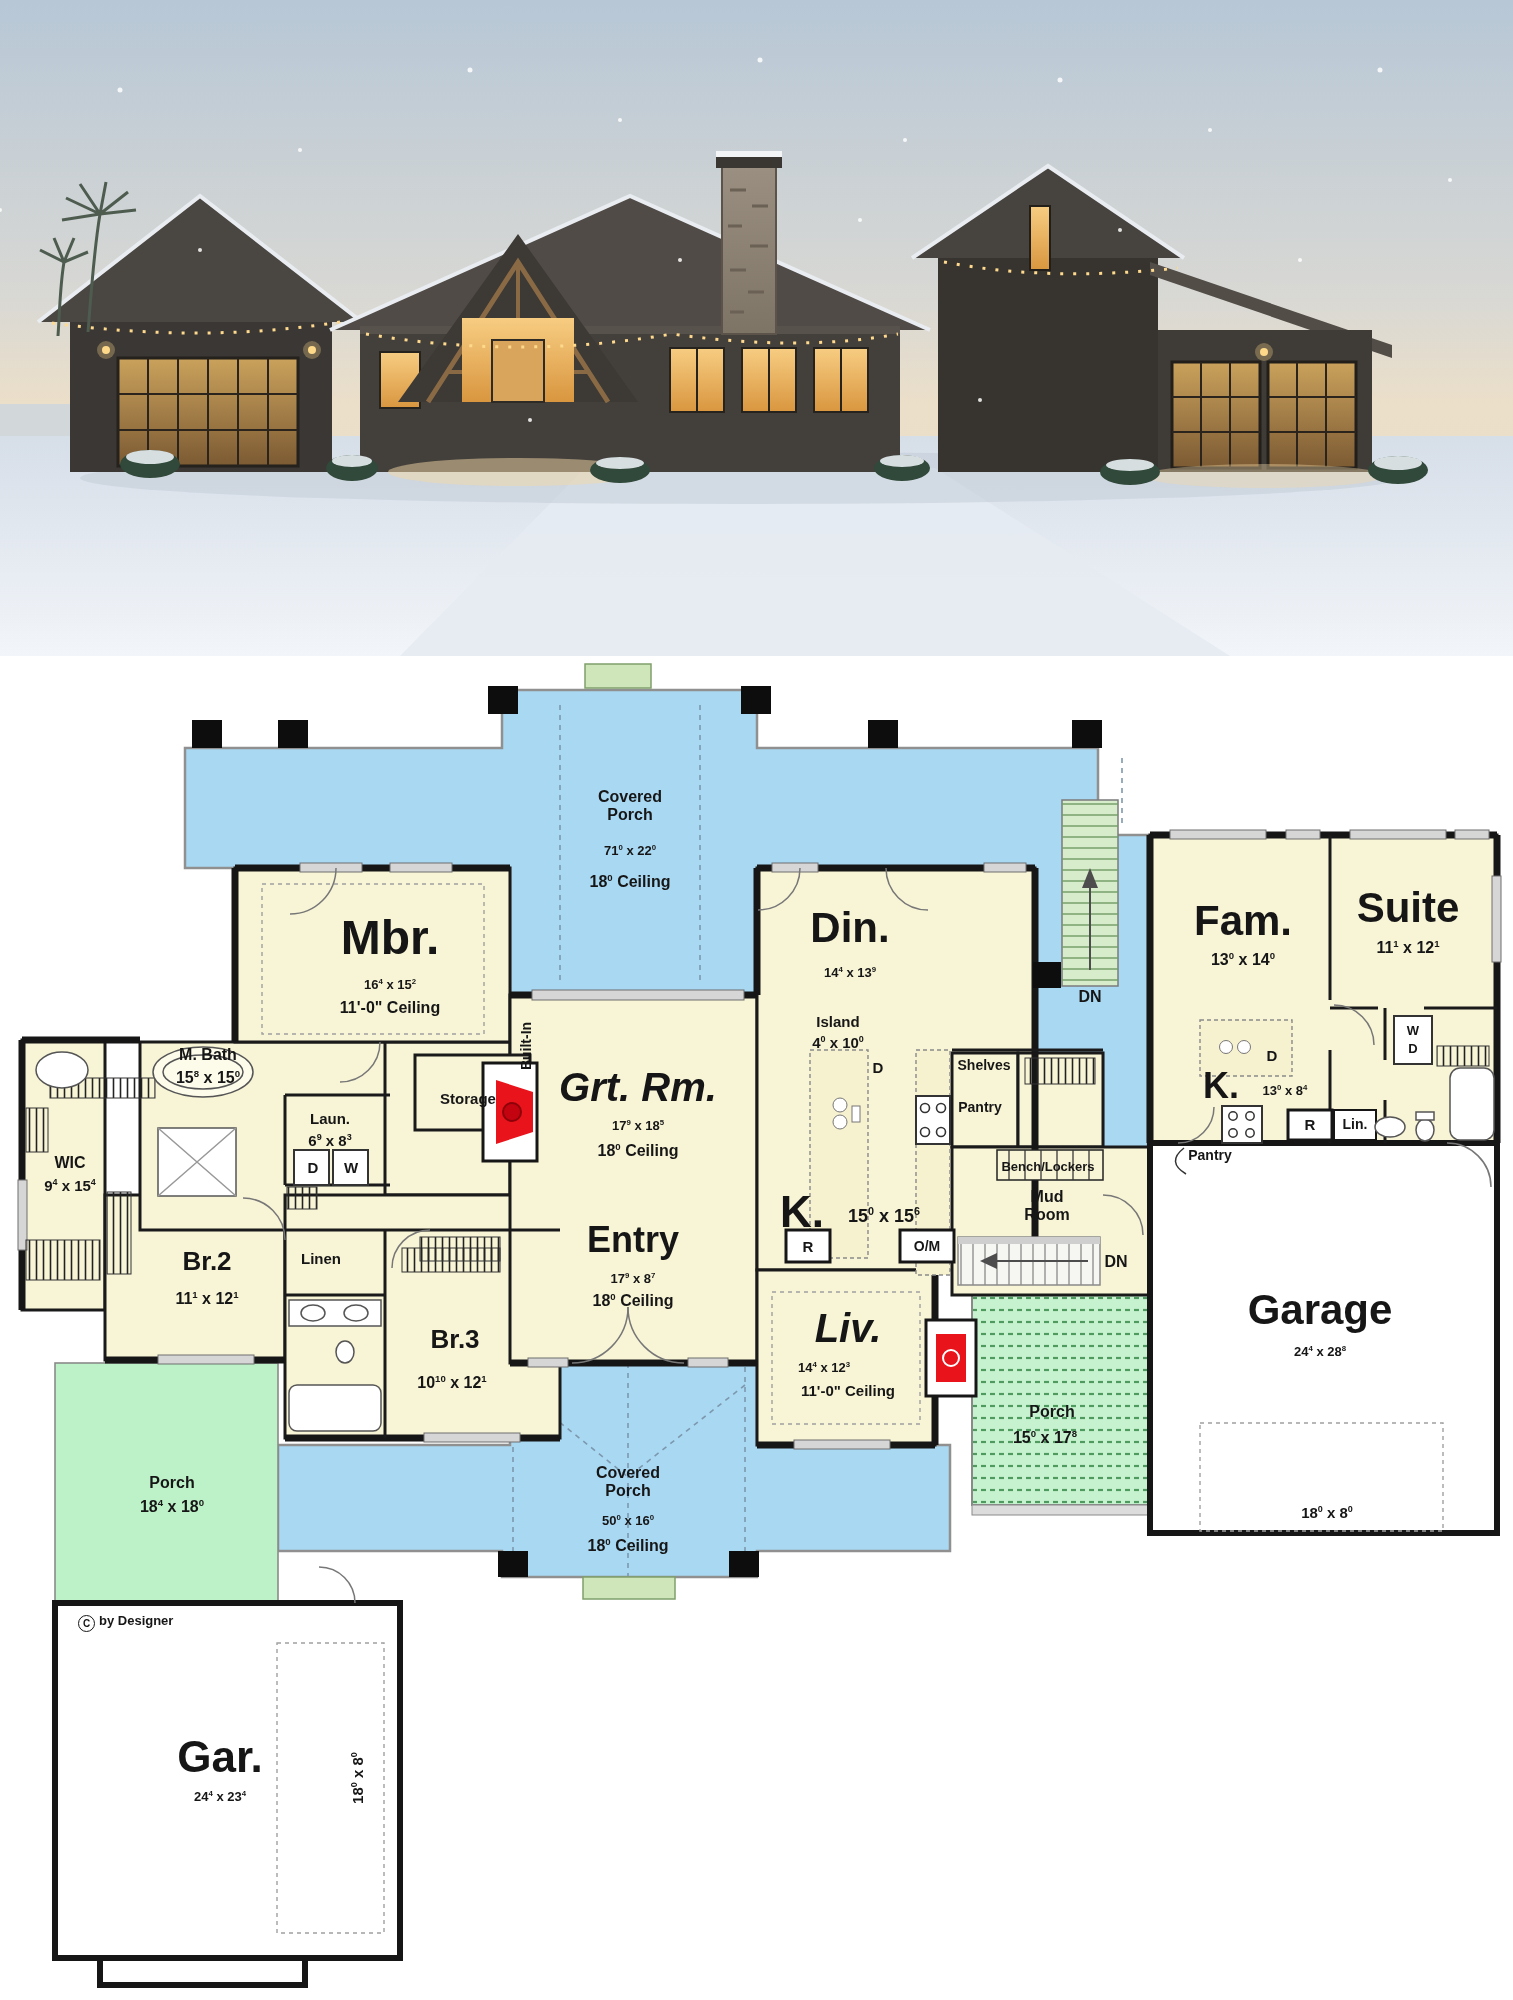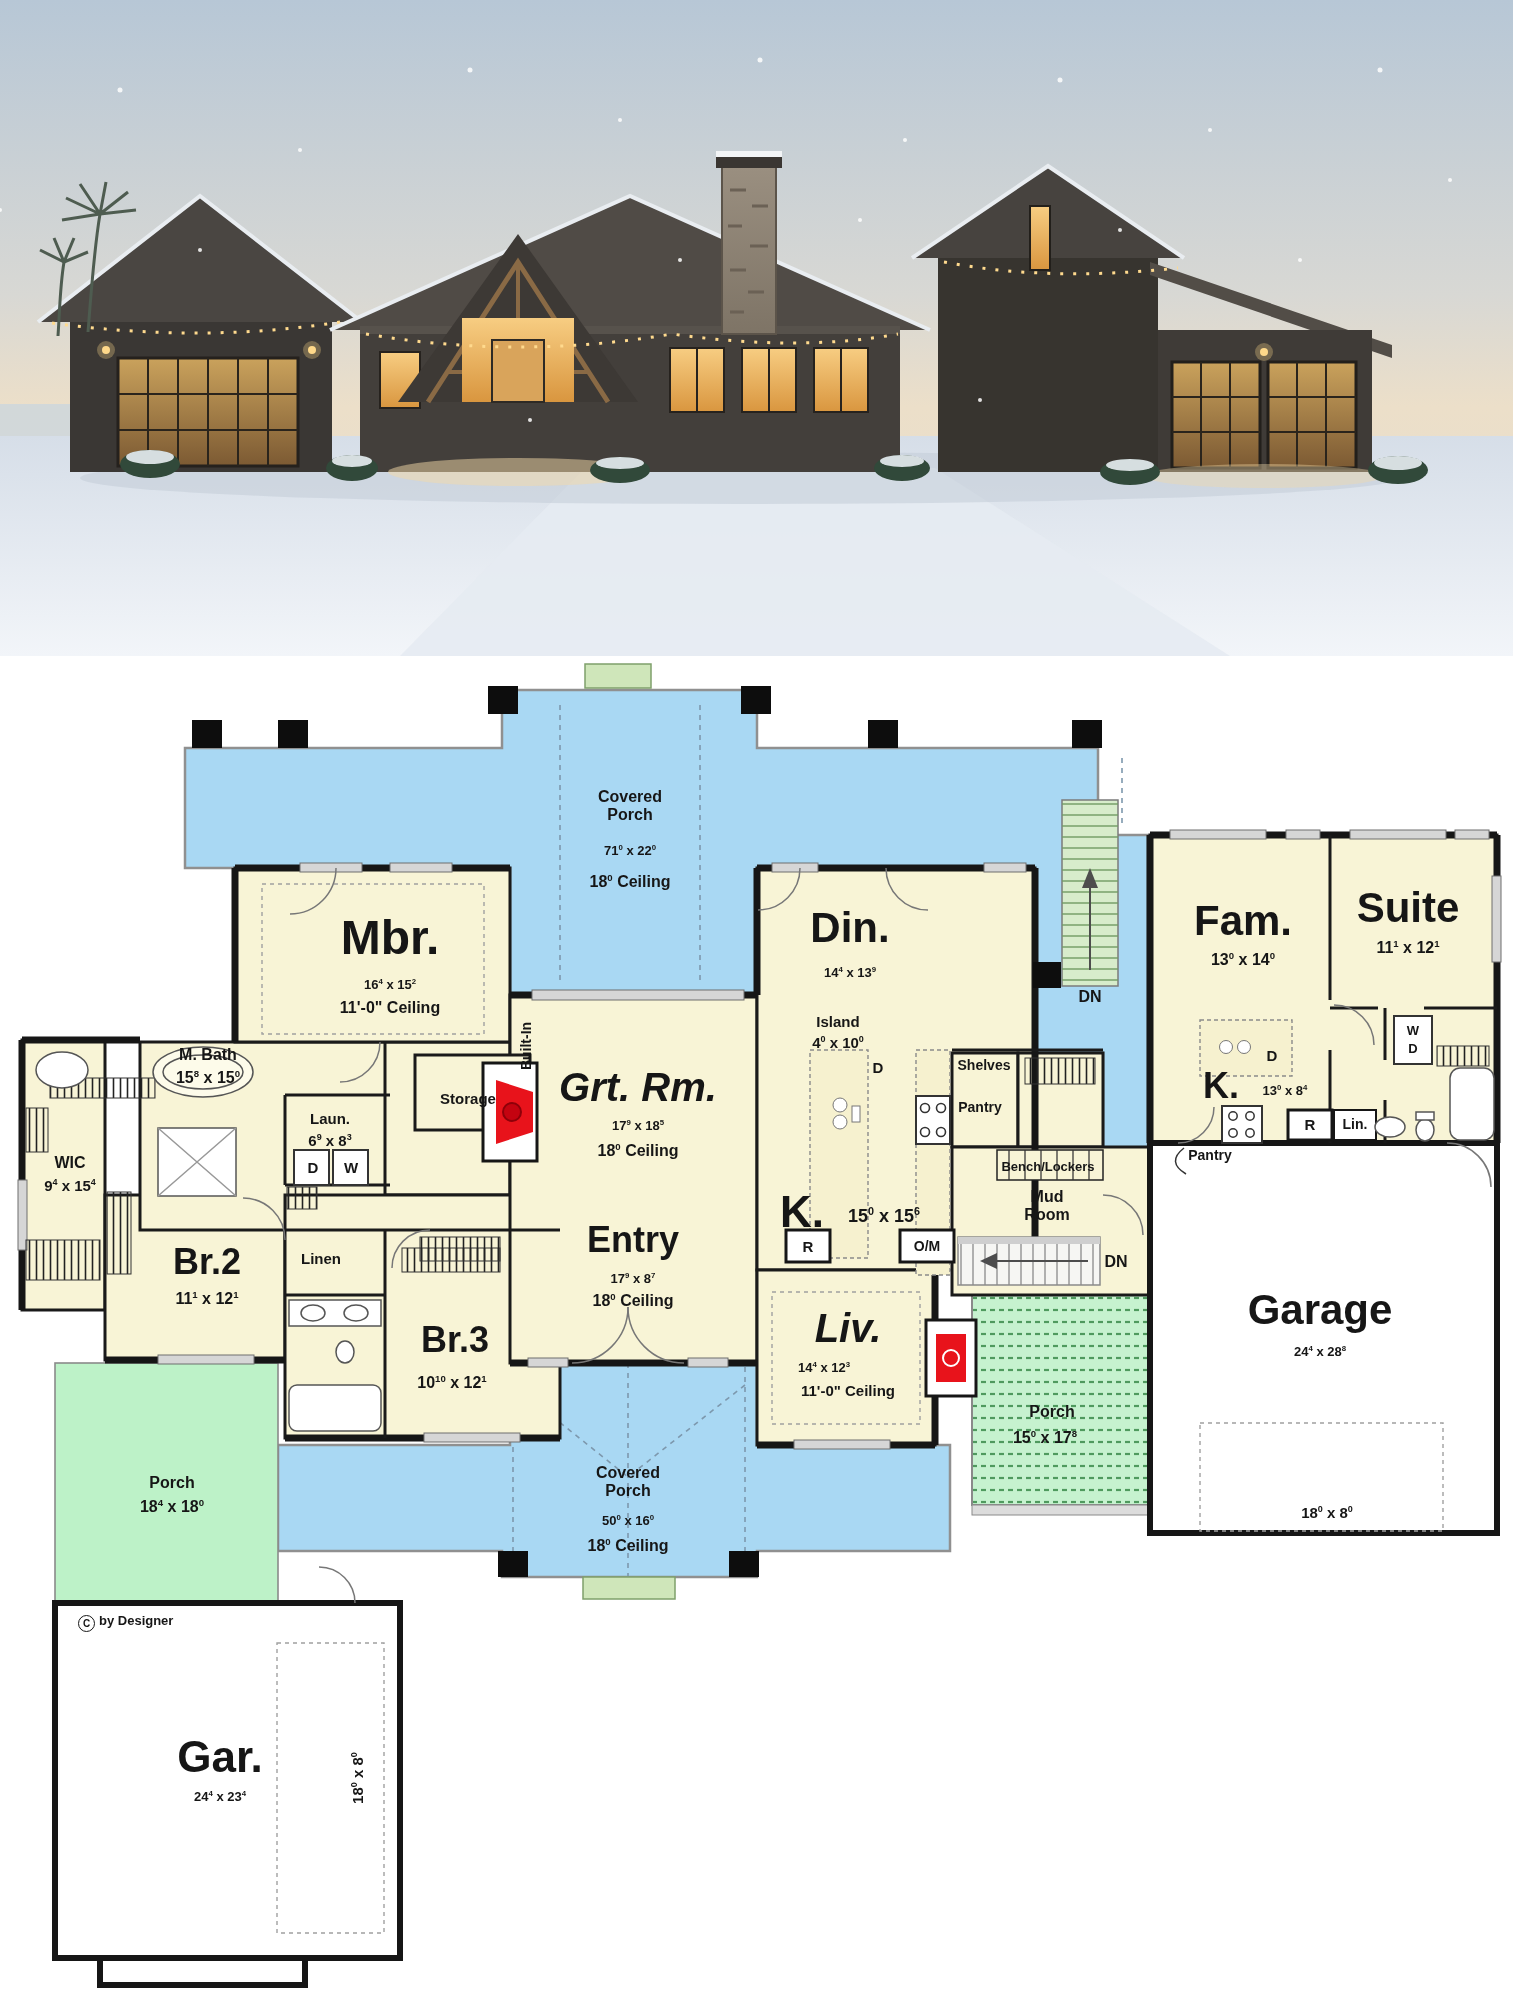--- a/index.html
+++ b/index.html
@@ -3,21 +3,21 @@
 <meta charset="utf-8">
 <style>
   html,body{margin:0;padding:0;background:#ffffff;}
   #stage{position:relative;width:1513px;height:2000px;background:#ffffff;overflow:hidden;
          font-family:"Liberation Sans","DejaVu Sans",sans-serif;}
   svg{position:absolute;left:0;top:0;}
   .lbl{position:absolute;transform:translate(-50%,-50%);color:#161616;font-weight:bold;
        text-align:center;white-space:nowrap;line-height:1.12;z-index:5;}
   .wrap{white-space:normal;}
   .s13{font-size:13px;} .s14{font-size:14px;} .s15{font-size:15px;} .s16{font-size:16px;}
-  .s17{font-size:13px;} .s18{font-size:18px;} .s34{font-size:36px;} .s36{font-size:36px;} .s38{font-size:48px;}
+  .s17{font-size:13px;} .s18{font-size:18px;} .s34{font-size:26px;} .s36{font-size:36px;} .s38{font-size:48px;}
   .s40{font-size:40px;font-style:italic;} .s42{font-size:42px;} .s44{font-size:44px;}
   .lbl sup{font-size:.6em;vertical-align:super;}
   .rot{transform:translate(-50%,-50%) rotate(-90deg);}
   .cc{display:inline-block;width:15px;height:15px;border:1.5px solid #161616;border-radius:50%;
       font-size:10px;line-height:15px;text-align:center;margin-right:4px;vertical-align:-2px;}
   #copyright{transform:translate(0,-50%);}
 </style>
 </head>
 <body>
 

